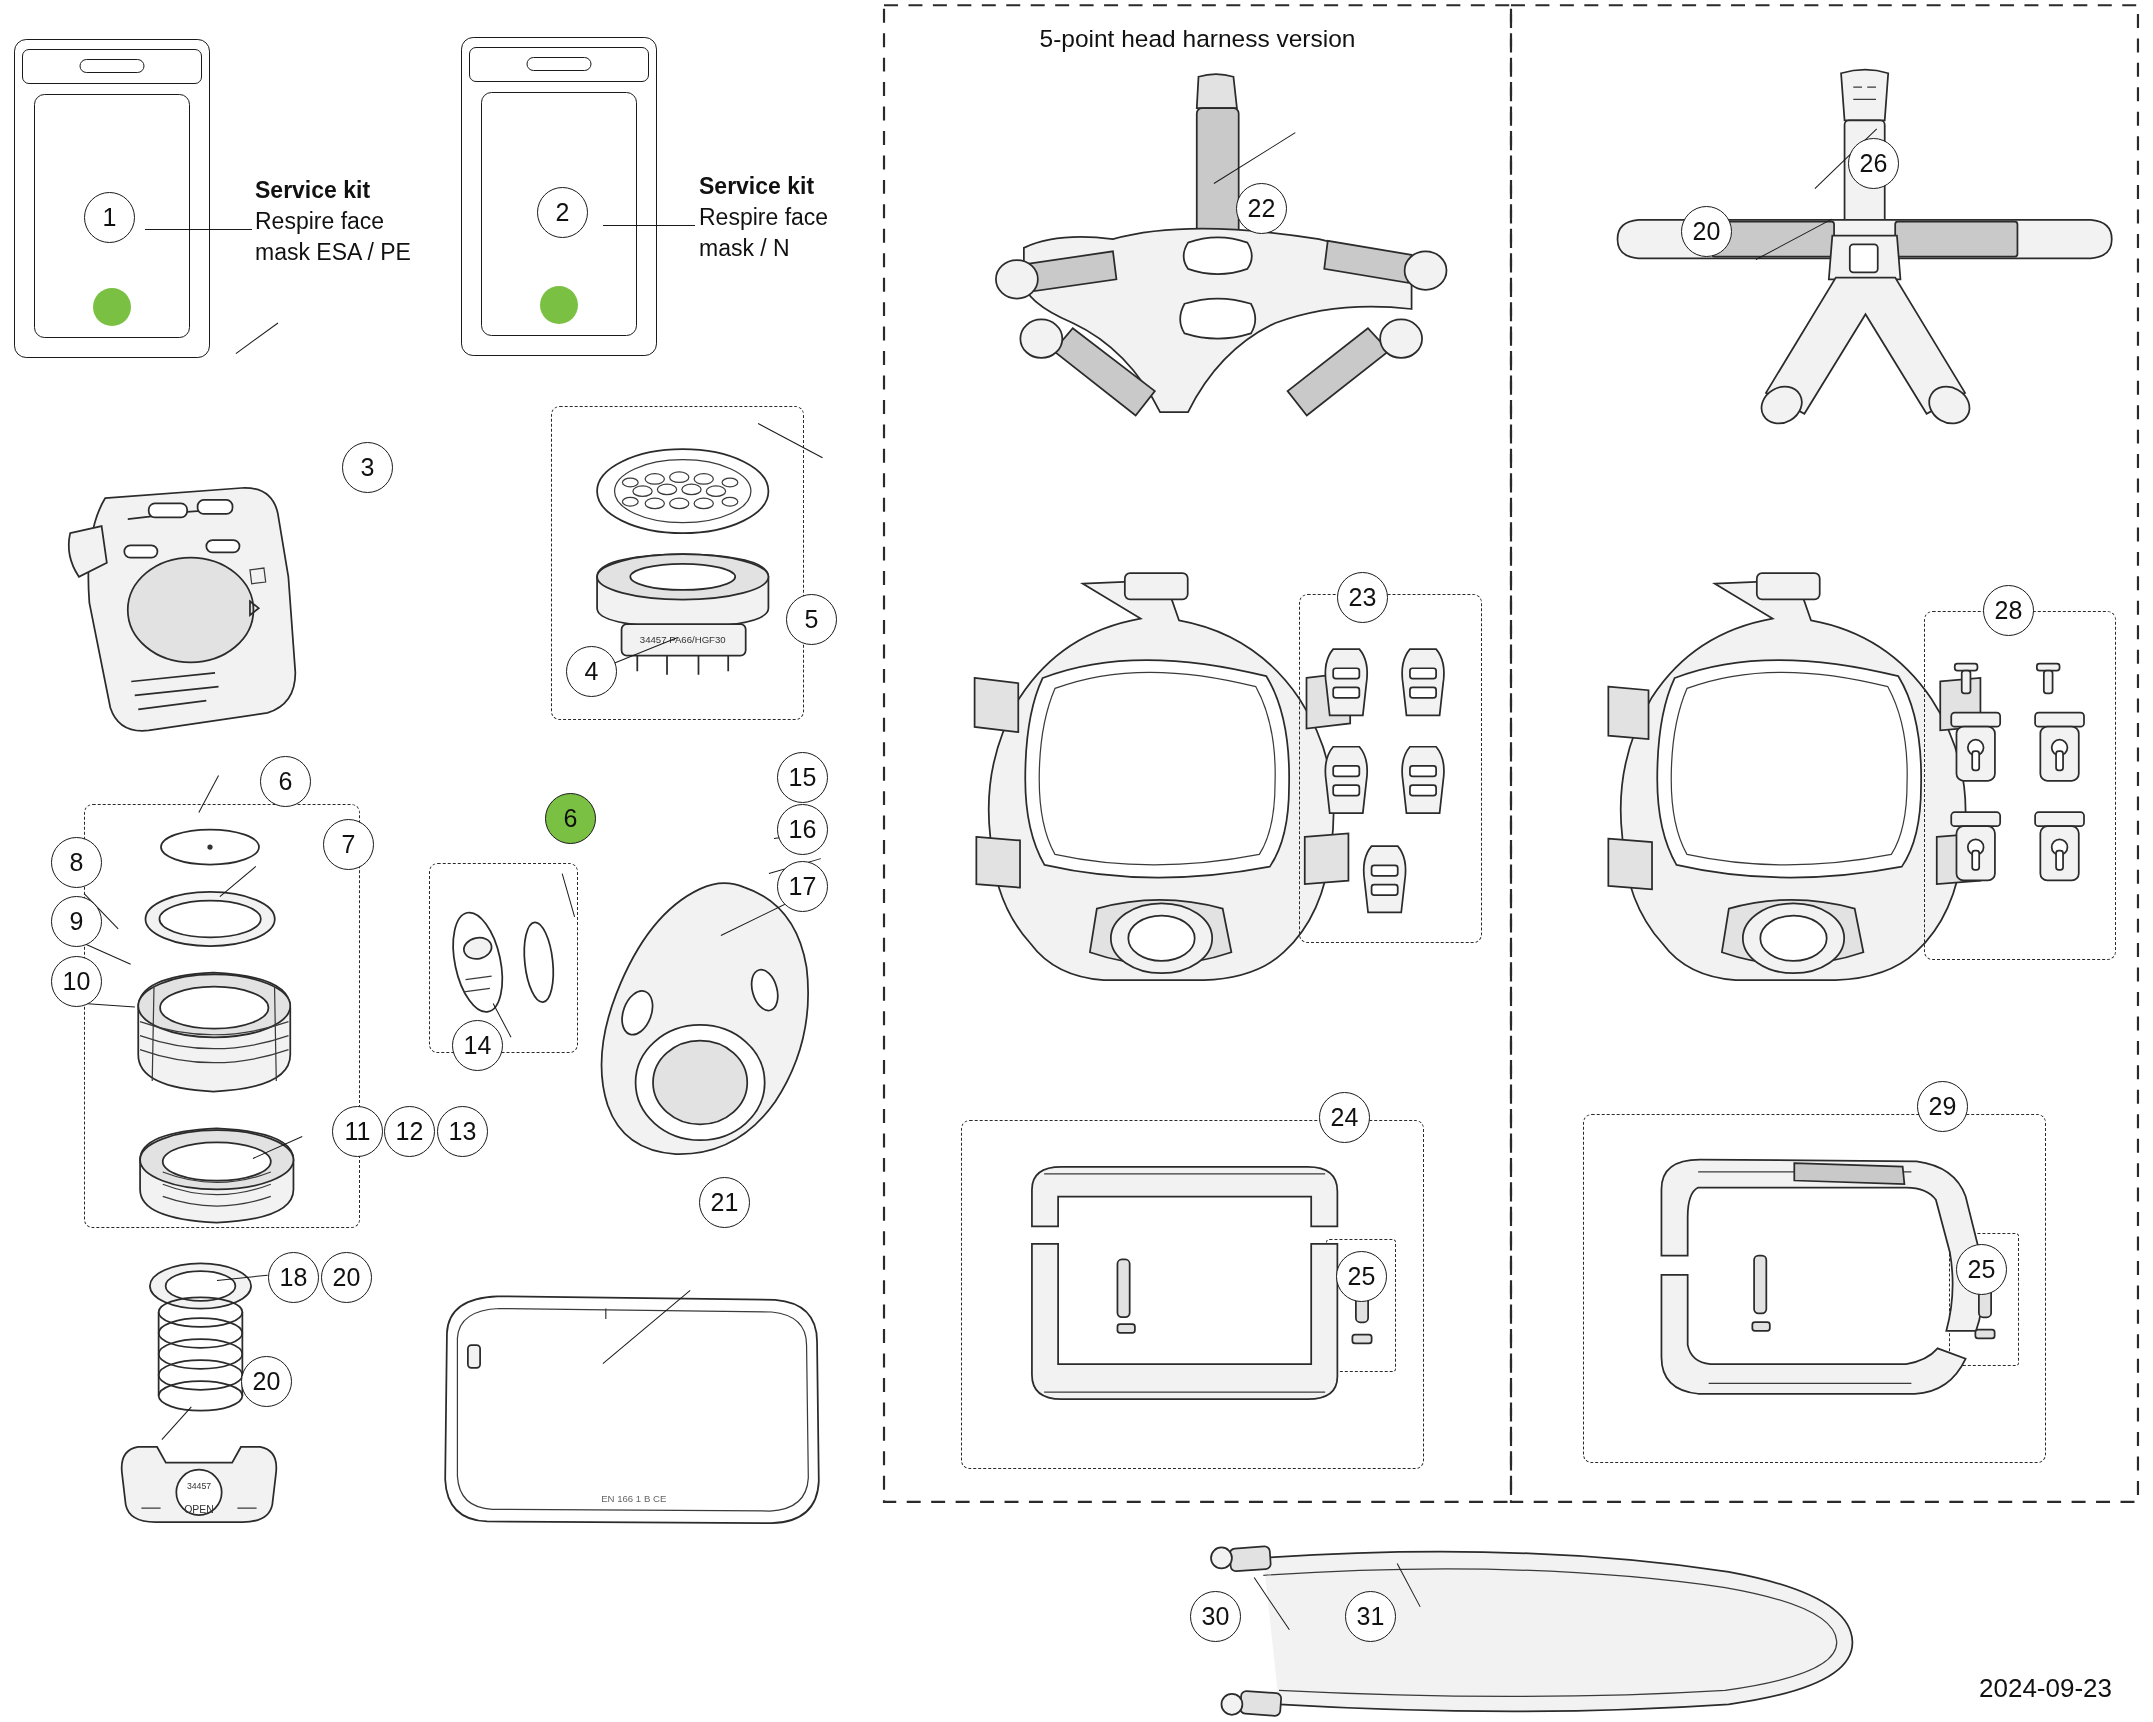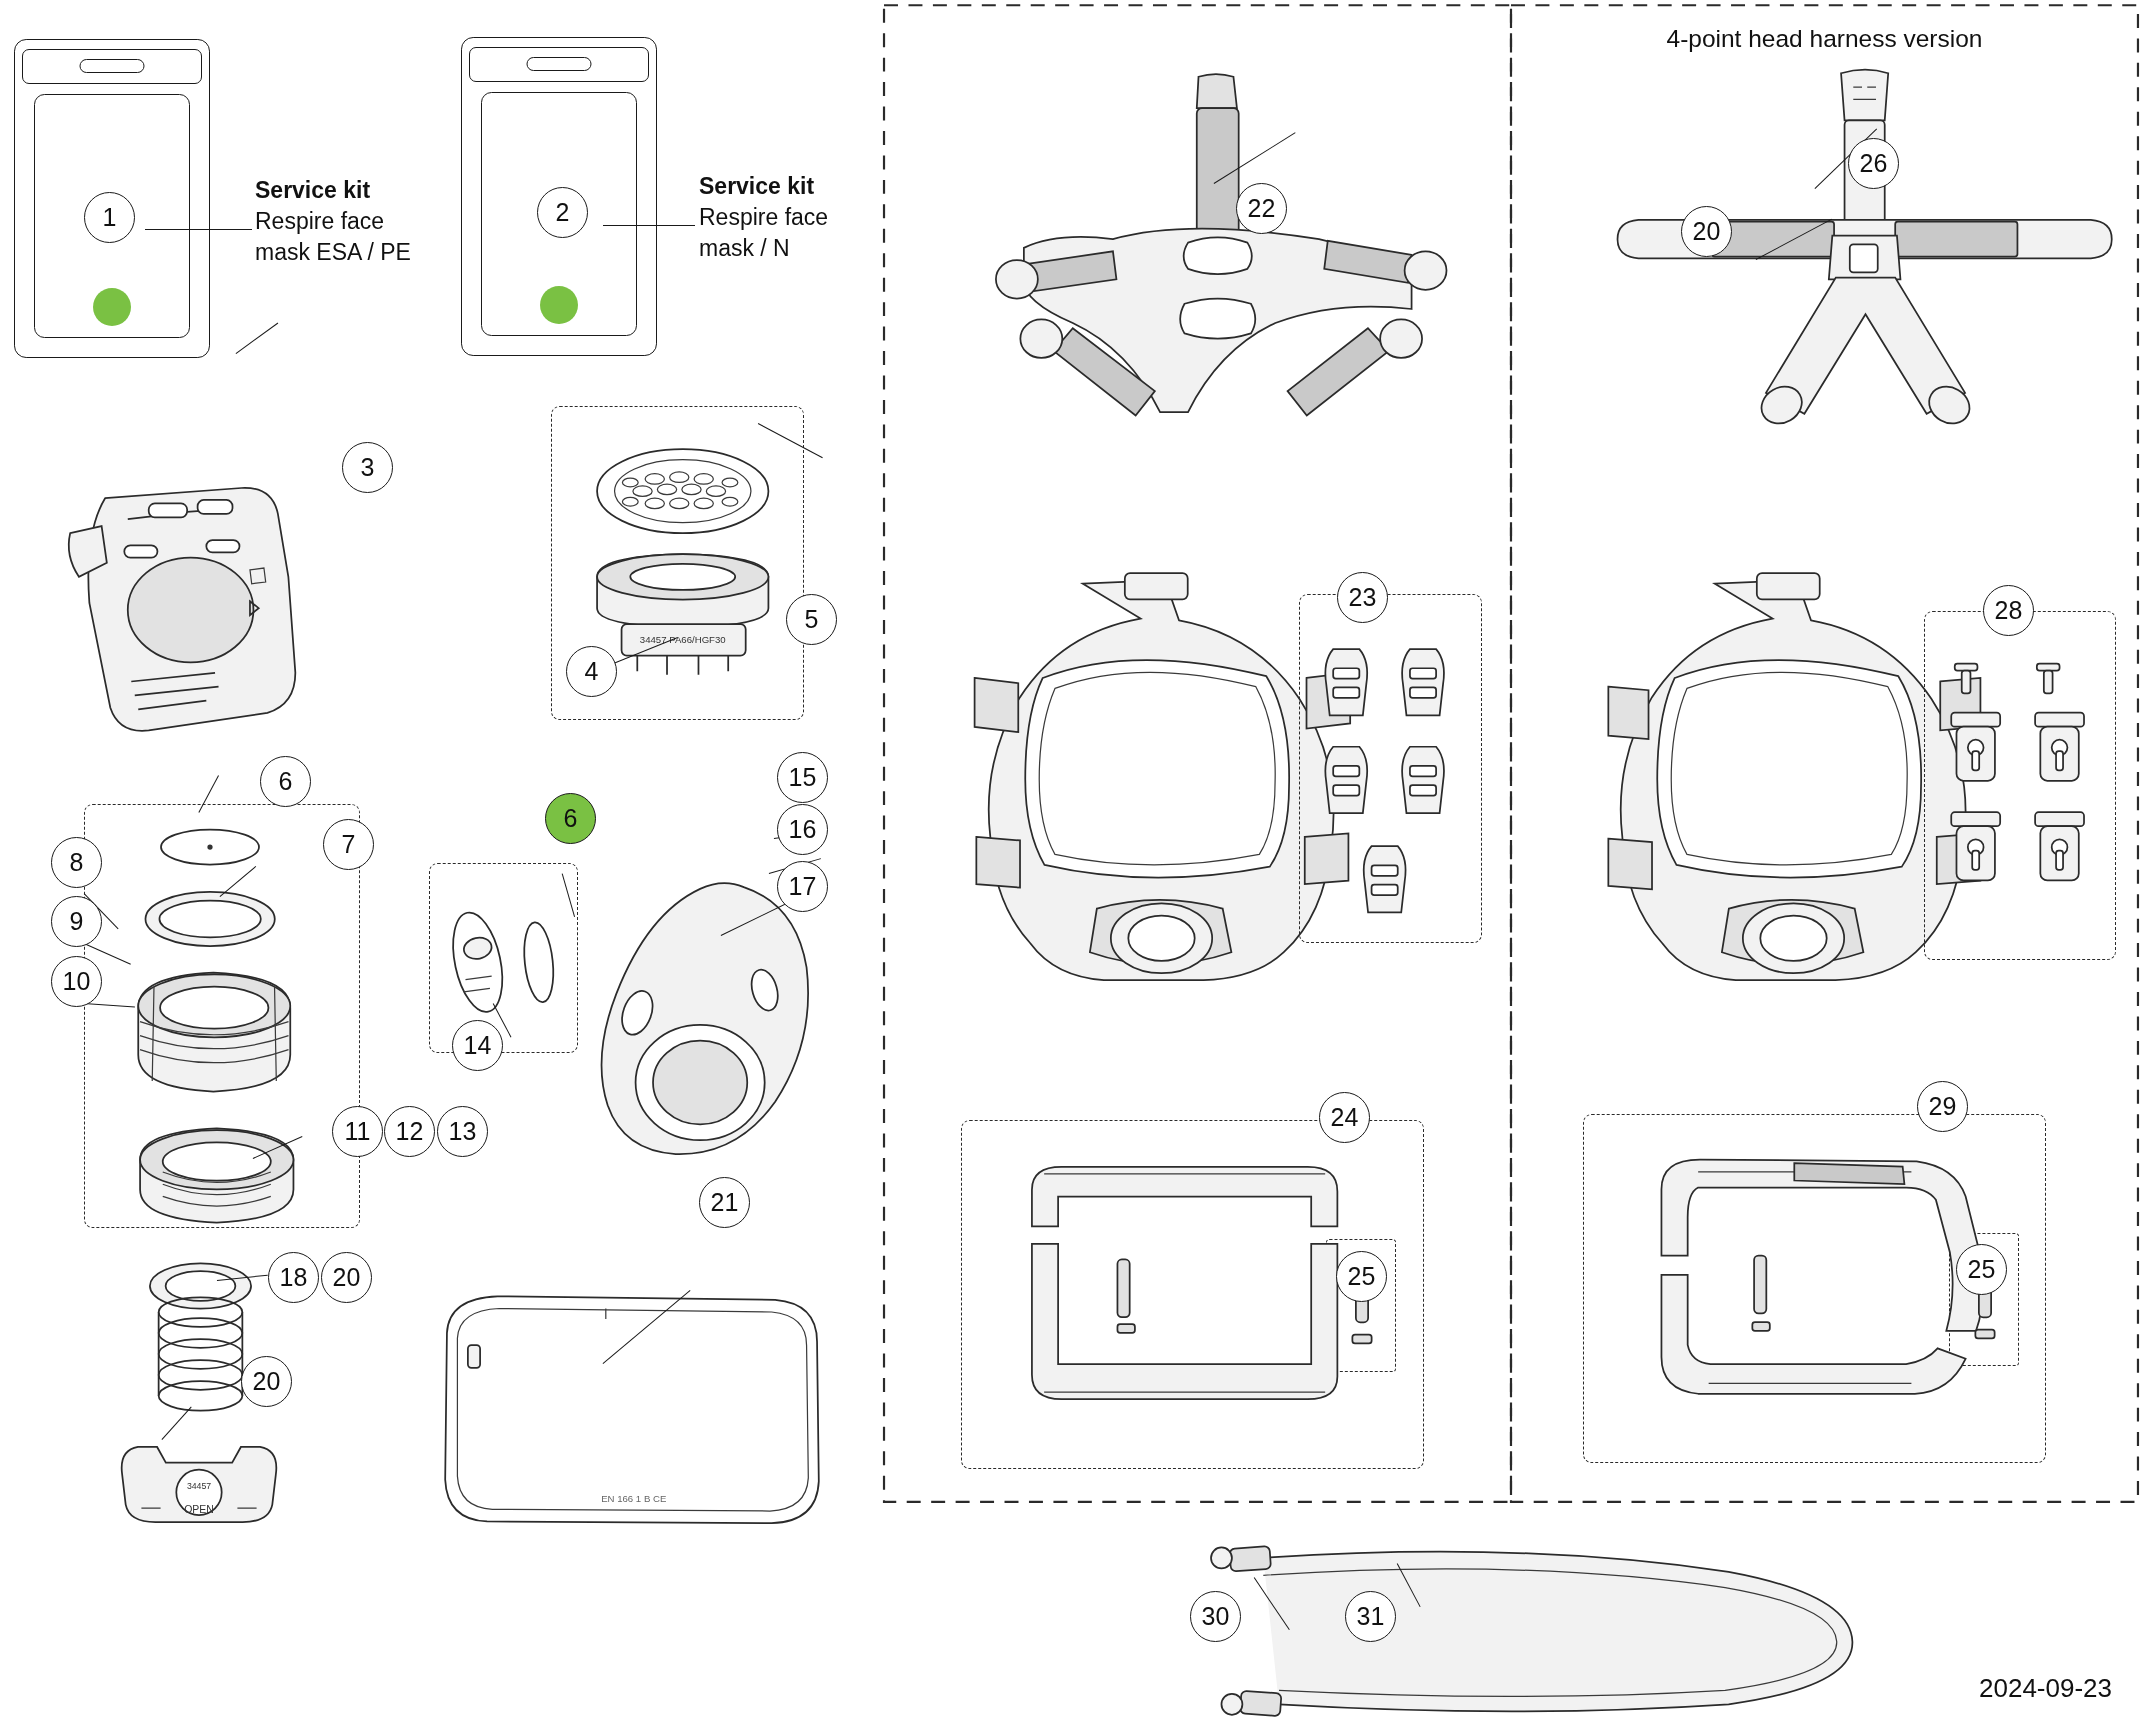--- a/index.html
+++ b/index.html
@@ -137,21 +137,21 @@
 
 <div class="stage">
 
   <svg class="abs" style="left:0;top:0;" width="2154" height="1722" viewBox="0 0 2466 1972">
 
     <path d="M1012 6 L1730 6 L1730 1720 L1012 1720 Z" fill="none" stroke="#2a2a2a" stroke-width="2.5" stroke-dasharray="16 12"></path>
 
     <path d="M1730 6 L2448 6 L2448 1720 L1730 1720 Z" fill="none" stroke="#2a2a2a" stroke-width="2.5" stroke-dasharray="16 12"></path>
   </svg>
 
-  <div class="paneltitle" style="left:1511px; top:24.5px; width:627px;">4-point head harness version</div>
+  <div class="paneltitle" style="left:884px; top:24.5px; width:627px;">5-point head harness version</div>
 
   <div class="bag" style="left:14px; top:39px; width:196px; height:319px;">
     <div class="hangtop"></div>
     <div class="hangslot"></div>
     <div class="inner"></div>
     <div class="greendot"></div>
   </div>
   <div class="bag" style="left:461px; top:37px; width:196px; height:319px;">
     <div class="hangtop"></div>
     <div class="hangslot"></div>

